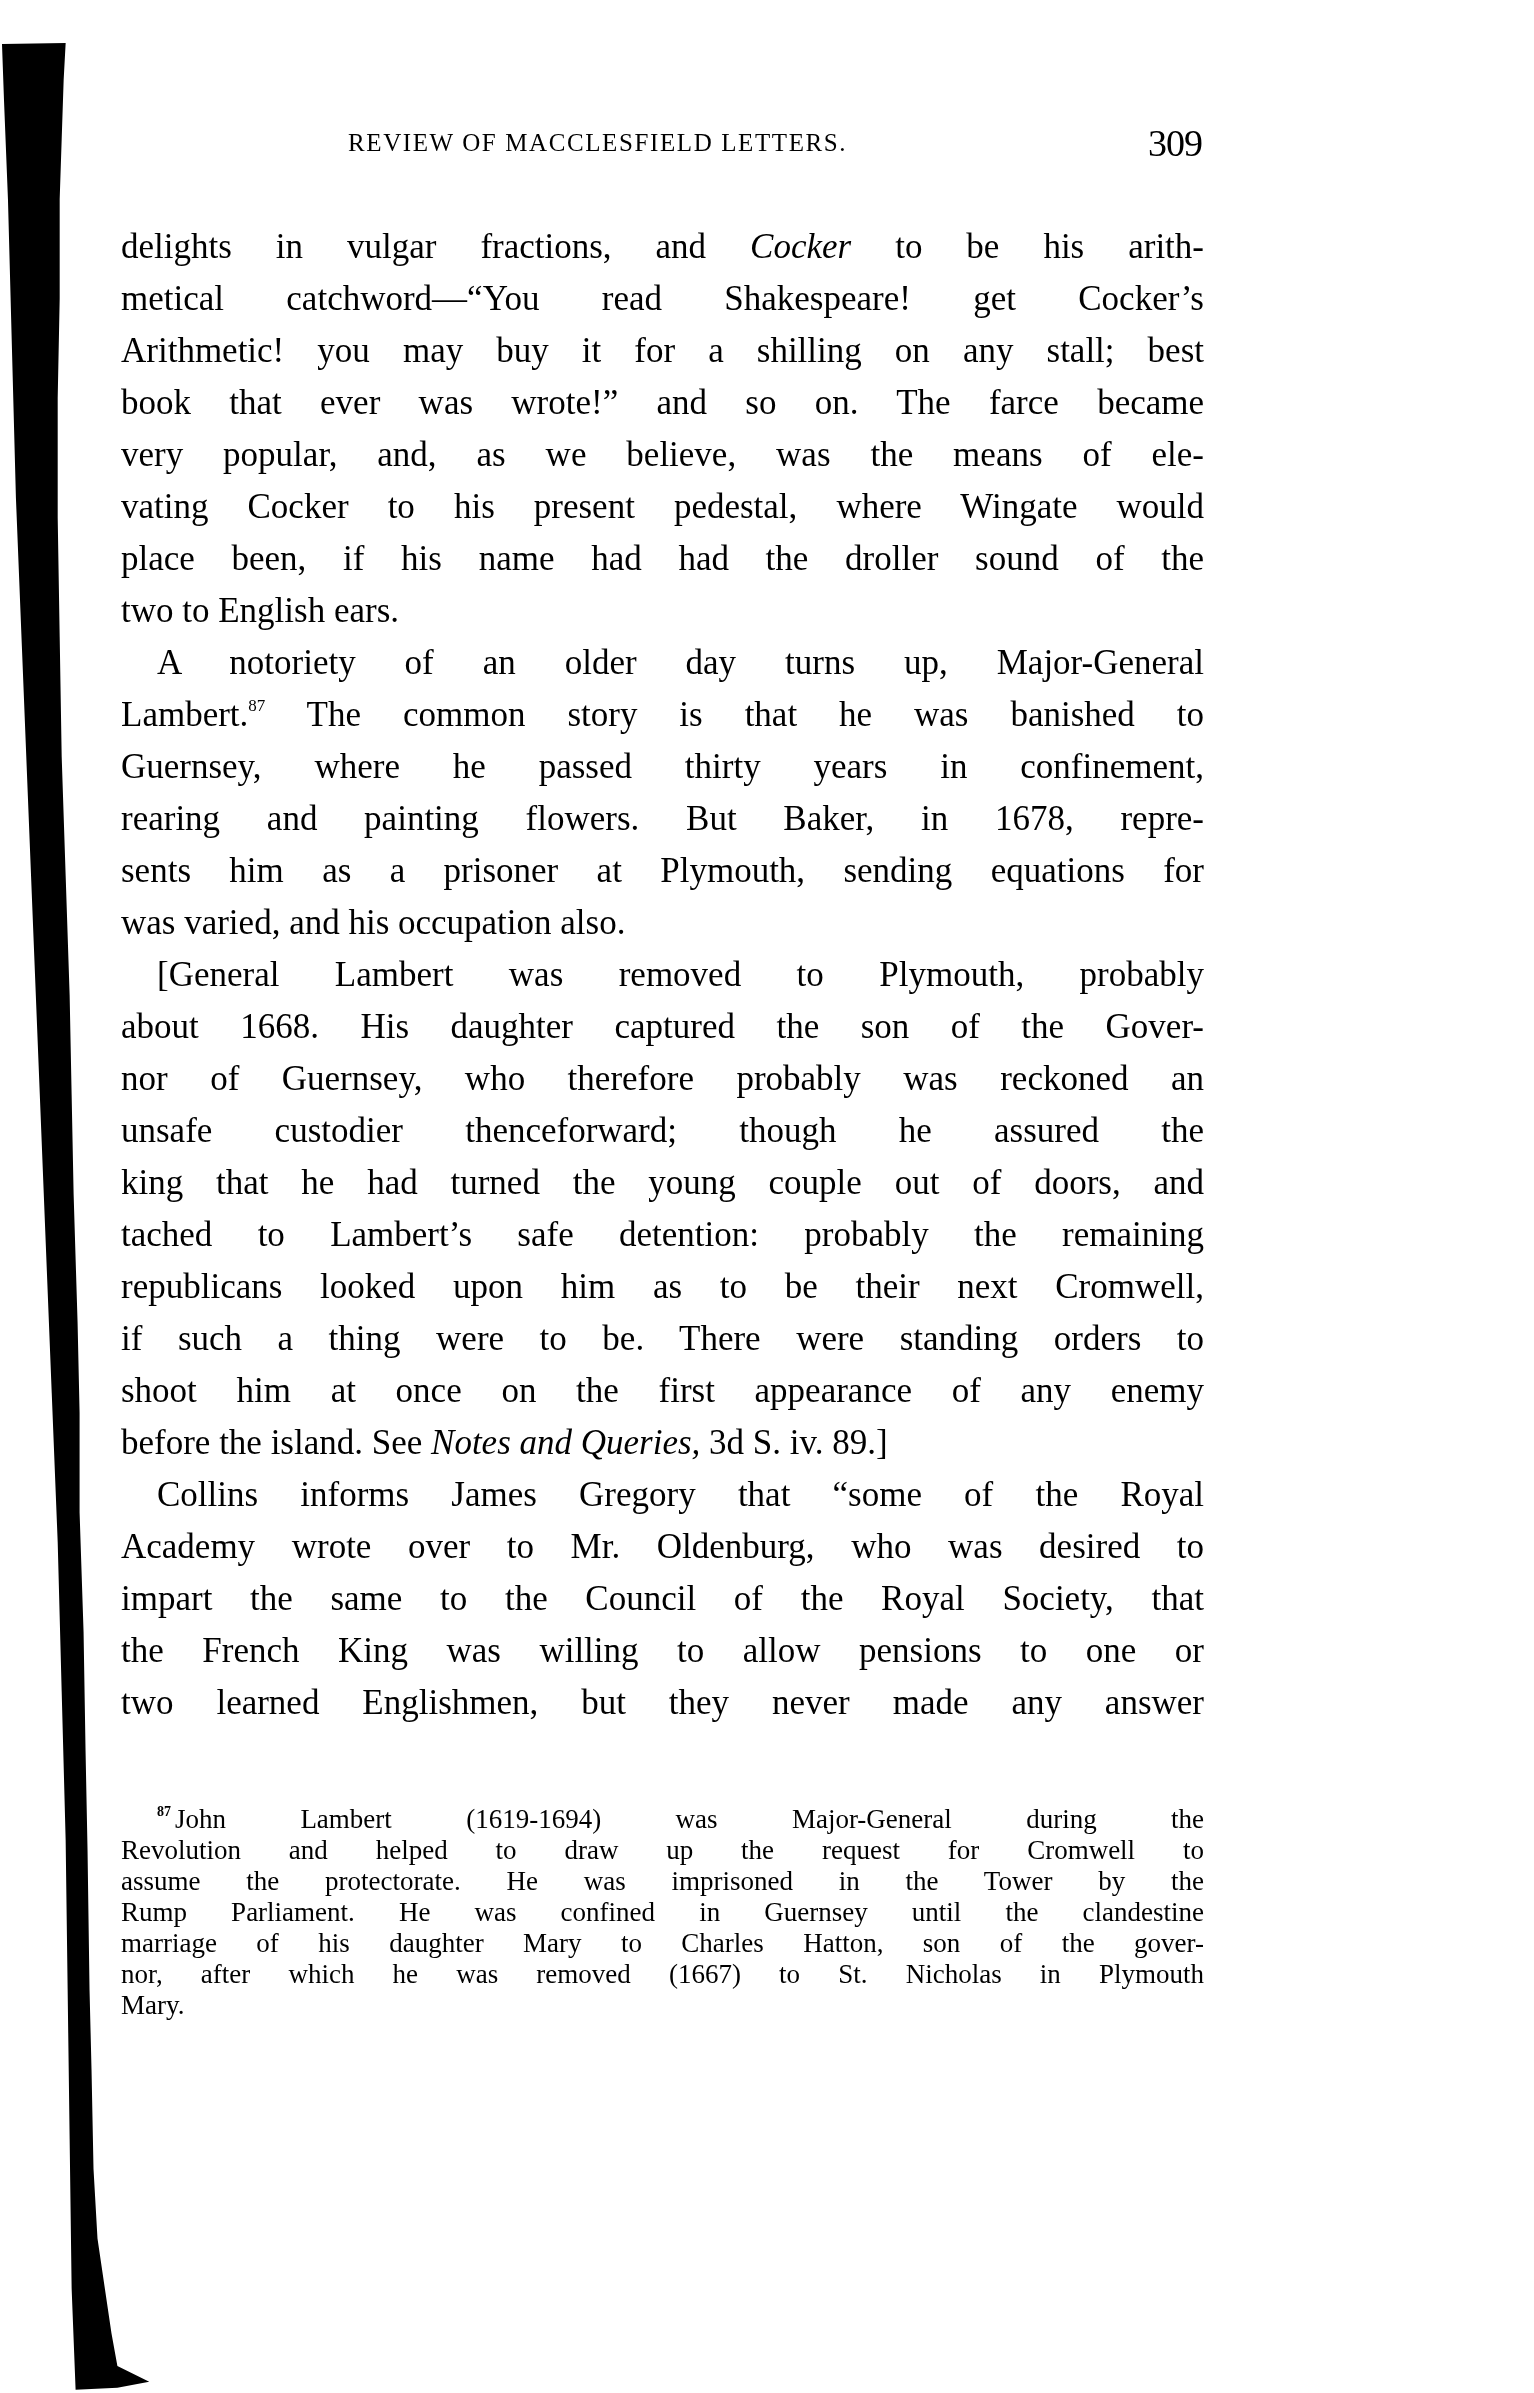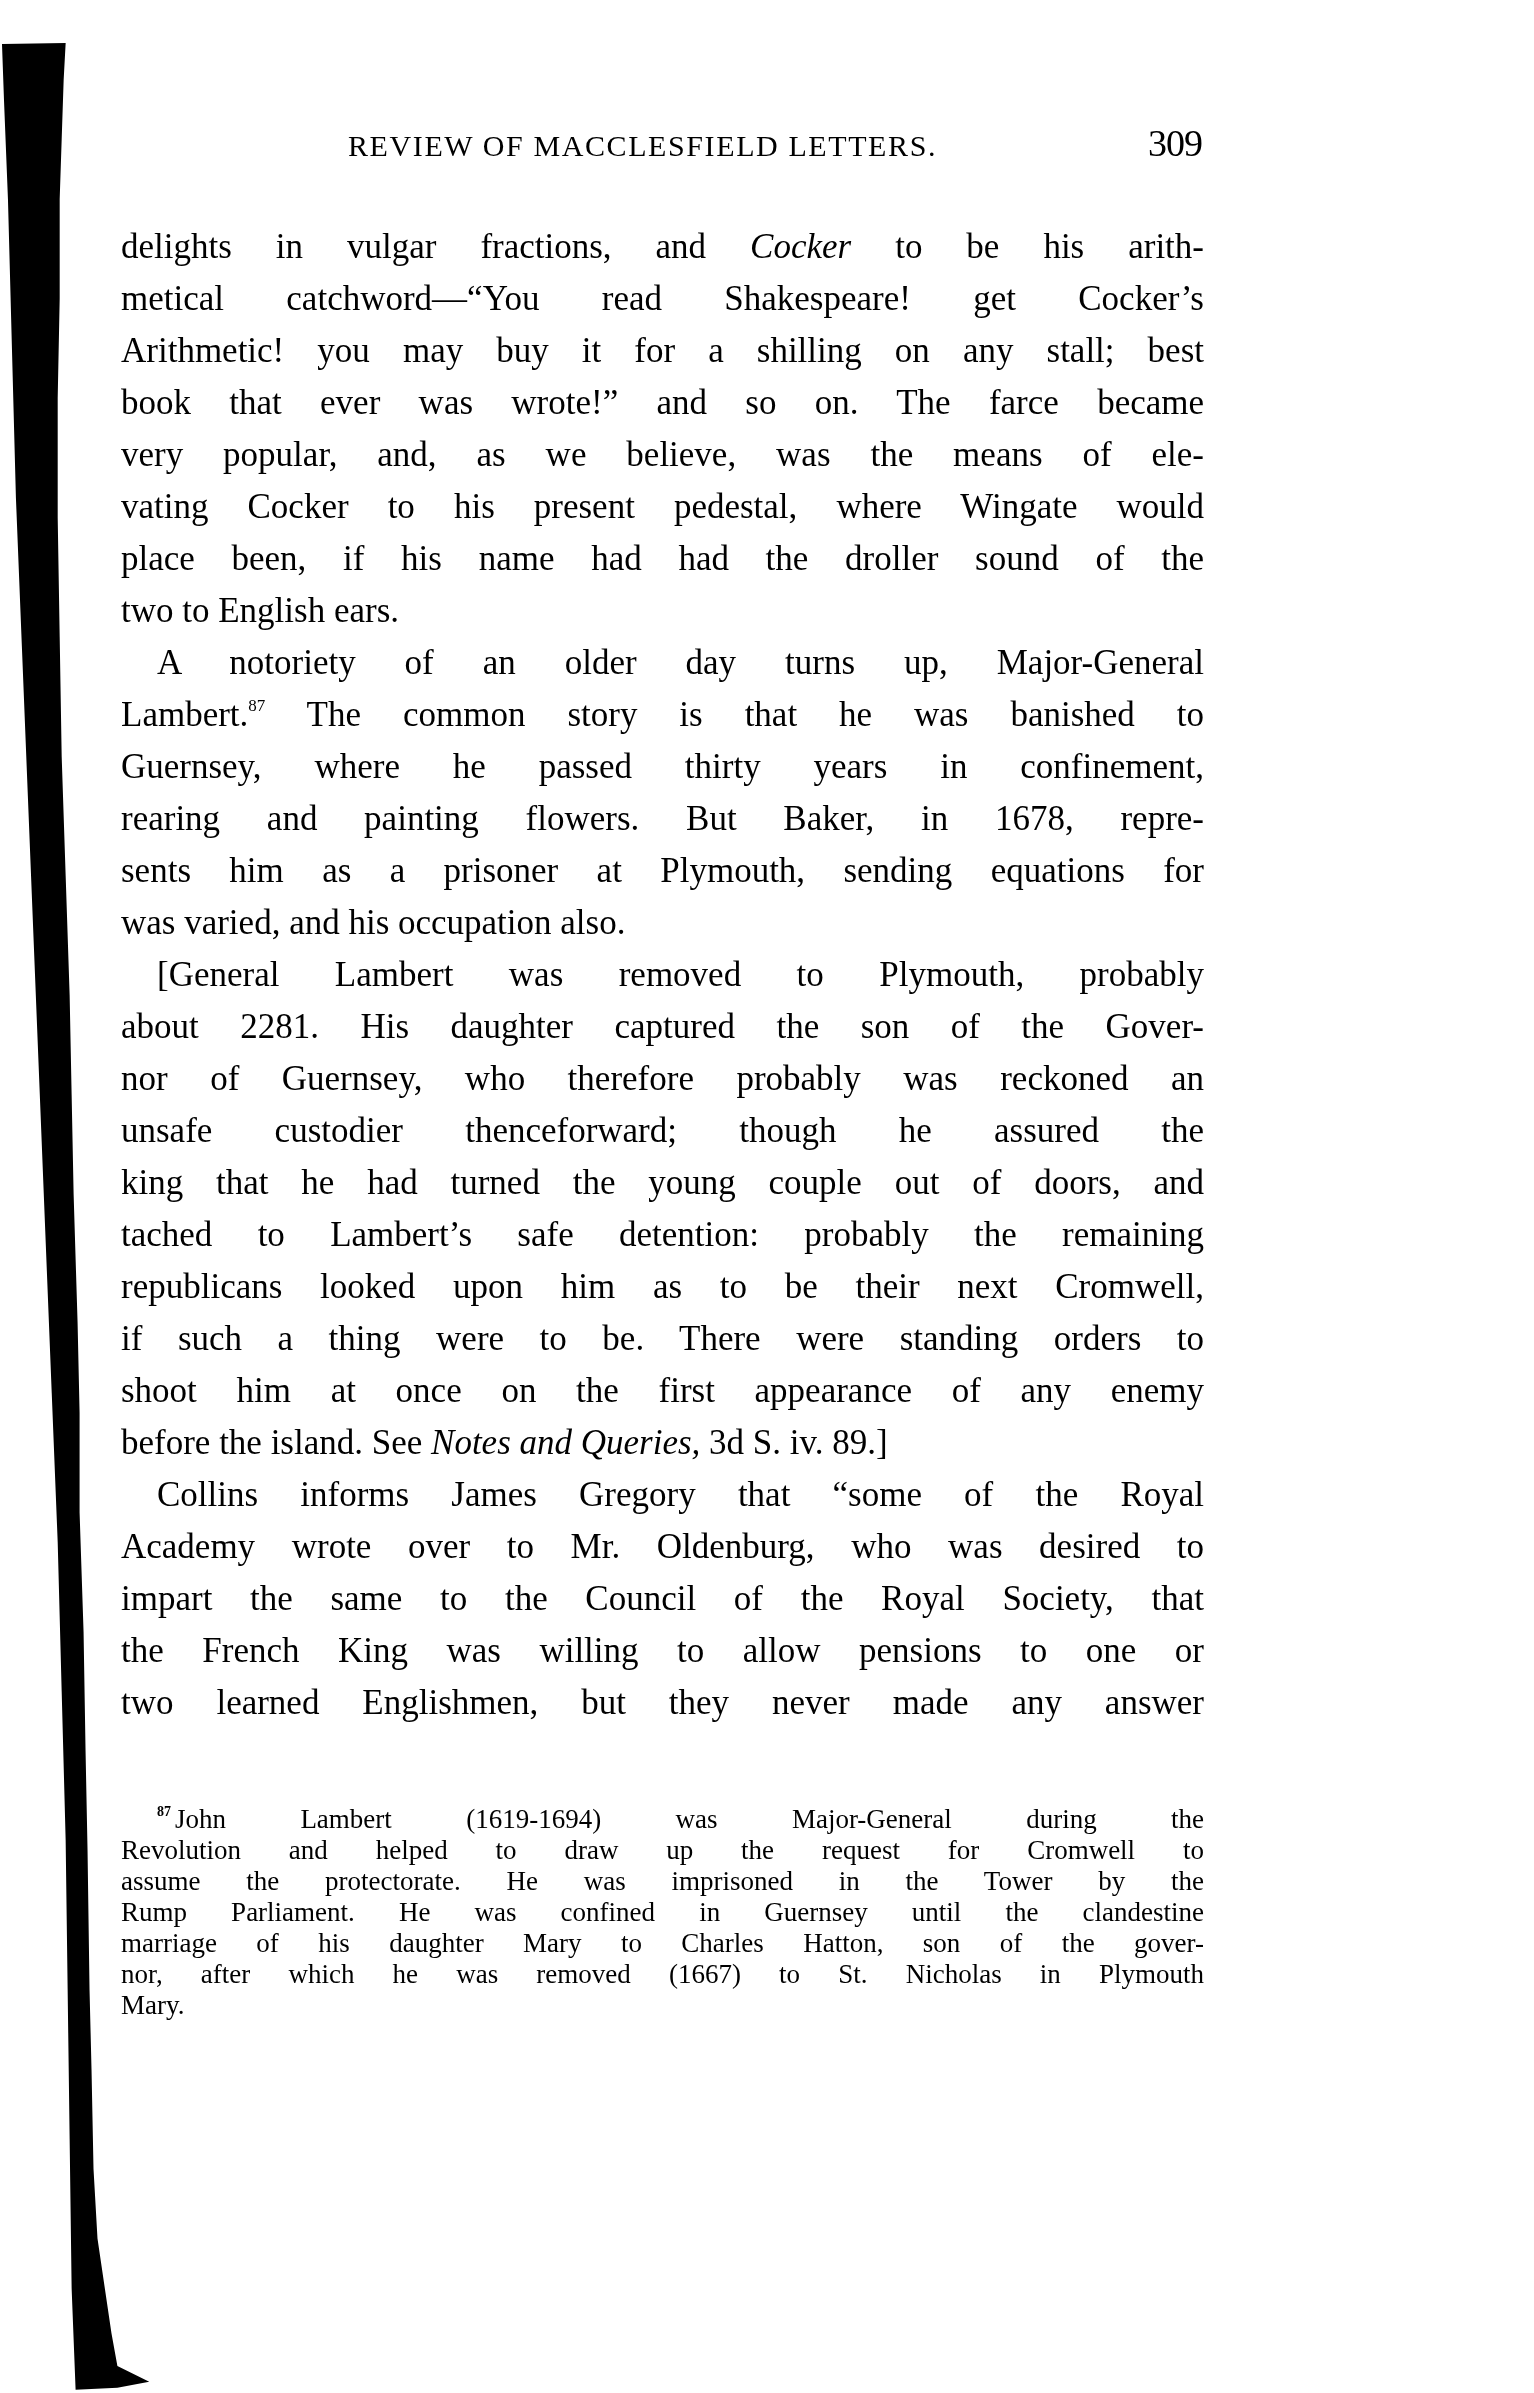--- a/index.html
+++ b/index.html
@@ -27,21 +27,21 @@
       position: absolute;
       top: 121px;
       left: 121px;
       width: 1083px;
       height: 44px;
     }
     .running-title {
       position: absolute;
       left: 227px;
       top: 8px;
-      font-size: 30px;
+      font-size: 25px;
       letter-spacing: 1.6px;
       white-space: nowrap;
     }
     .page-number {
       position: absolute;
       right: 2px;
       top: 0;
       font-size: 38px;
       letter-spacing: -1px;
     }
@@ -123,21 +123,21 @@
   <span class="line justify">vating Cocker to his present pedestal, where Wingate would</span>
   <span class="line justify">place been, if his name had had the droller sound of the</span>
   <span class="line justify last">two to English ears.</span>
   <span class="line justify indent">A notoriety of an older day turns up, Major-General</span>
   <span class="line justify"><span>Lambert.</span><sup class="fnref">87</sup><span>  The common story is that he was banished to</span></span>
   <span class="line justify">Guernsey, where he passed thirty years in confinement,</span>
   <span class="line justify">rearing and painting flowers.  But Baker, in 1678, repre-</span>
   <span class="line justify">sents him as a prisoner at Plymouth, sending equations for</span>
   <span class="line justify last">was varied, and his occupation also.</span>
   <span class="line justify indent">[General Lambert was removed to Plymouth, probably</span>
-  <span class="line justify">about 2281.  His daughter captured the son of the Gover-</span>
+  <span class="line justify">about 1668.  His daughter captured the son of the Gover-</span>
   <span class="line justify">nor of Guernsey, who therefore probably was reckoned an</span>
   <span class="line justify">unsafe custodier thenceforward; though he assured the</span>
   <span class="line justify">king that he had turned the young couple out of doors, and</span>
   <span class="line justify">tached to Lambert’s safe detention: probably the remaining</span>
   <span class="line justify">republicans looked upon him as to be their next Cromwell,</span>
   <span class="line justify">if such a thing were to be.  There were standing orders to</span>
   <span class="line justify">shoot him at once on the first appearance of any enemy</span>
   <span class="line justify last"><span>before the island.  See </span><span class="italic">Notes and Queries,</span><span> 3d S. iv. 89.]</span></span>
   <span class="line justify indent">Collins informs James Gregory that “some of the Royal</span>
   <span class="line justify">Academy wrote over to Mr. Oldenburg, who was desired to</span>

